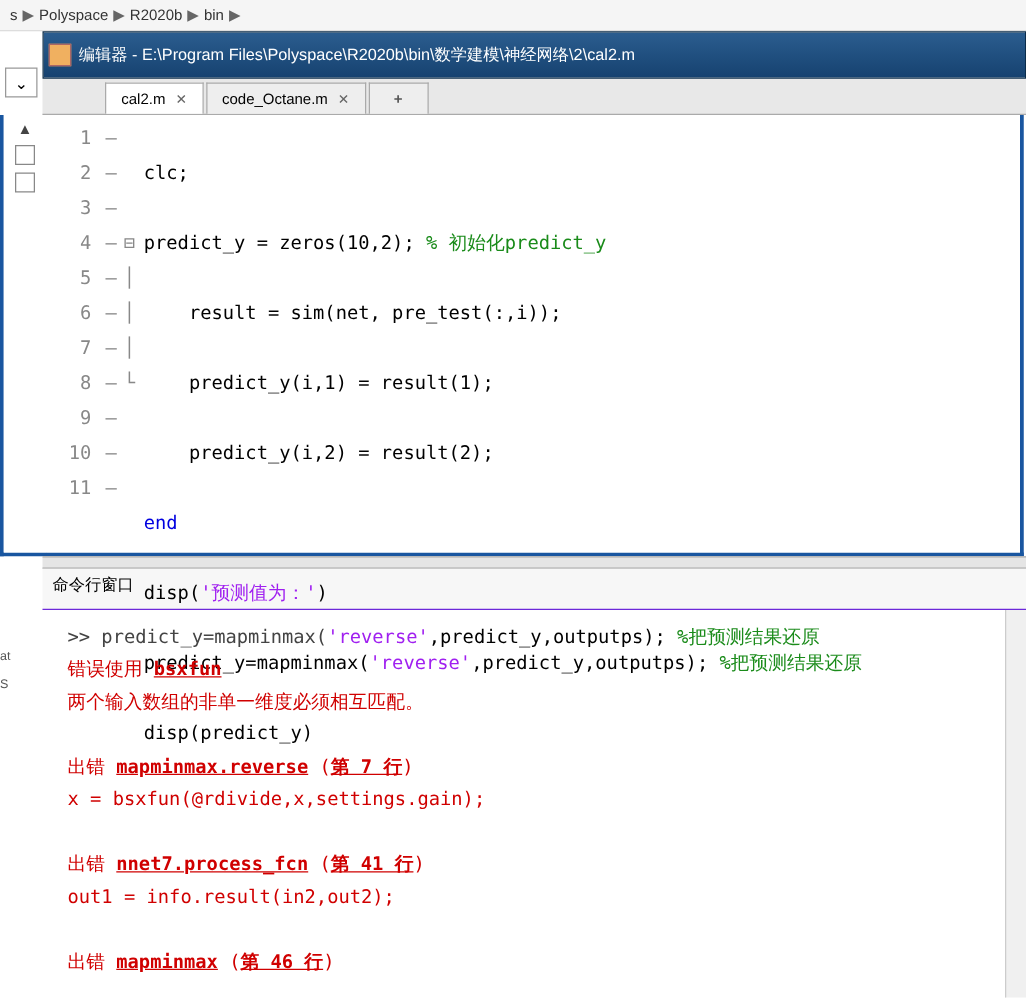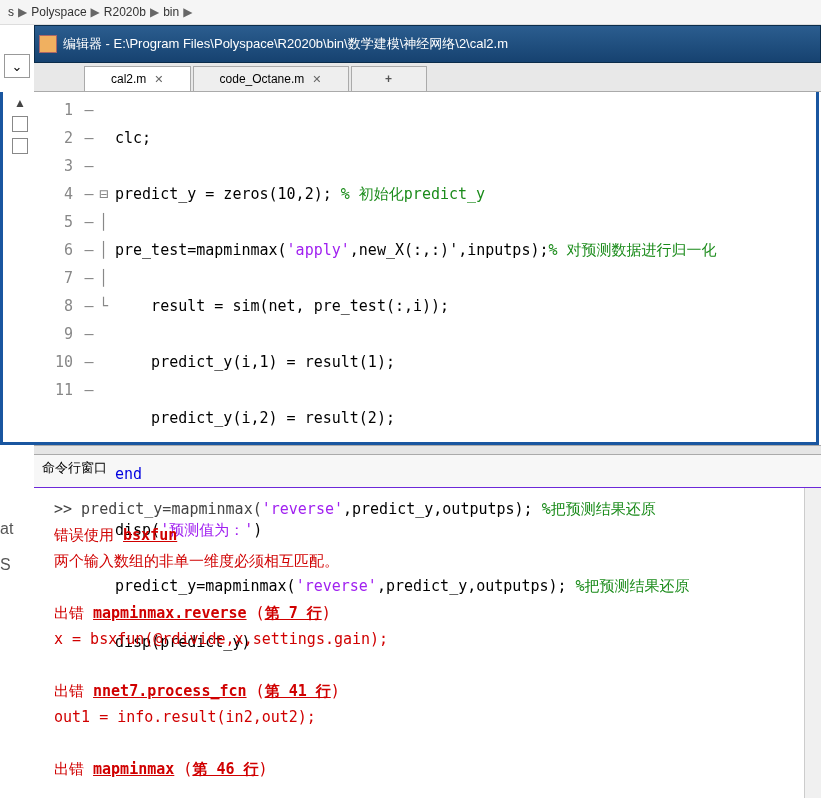--- a/index.html
+++ b/index.html
@@ -3,21 +3,21 @@
 <meta charset="utf-8">
 <style>
 body{margin:0;font-family:"Microsoft YaHei",Arial,sans-serif;font-size:13px;background:#fff;color:#000;width:821px;height:798px;overflow:hidden}
 .breadcrumb{background:#f5f5f5;height:24px;display:flex;align-items:center;padding:0 6px;font-size:12px;color:#333;border-bottom:1px solid #ddd}
 .breadcrumb span{padding:0 2px}
 .bc-sep{color:#666;padding:0 4px}
 .titlebar{background:linear-gradient(#2b5d8f,#164270);color:#fff;height:26px;display:flex;align-items:center;padding:5px 4px;margin-left:34px;border:1px solid #0b2c4a;position:relative}
 .titlebar .ticon{width:16px;height:16px;background:#f0b060;margin-right:6px;display:inline-block;border:1px solid #a66}
 .dropdown-left{position:absolute;left:4px;top:29px;width:24px;height:22px;border:1px solid #999;background:#fff;display:flex;align-items:center;justify-content:center}
 .tabs{background:#e8e8e8;height:28px;display:flex;align-items:flex-end;padding-left:50px;border-bottom:1px solid #aaa;margin-left:34px}
-.tab{height:24px;display:flex;align-items:center;padding:0 26px;border:1px solid #aaa;background:#eee;margin-right:2px;font-size:12px;position:relative;border-bottom:none}
+.tab{height:24px;display:flex;align-items:center;padding:0 12px;border:1px solid #aaa;background:#eee;margin-right:2px;font-size:12px;position:relative;border-bottom:none}
 .tab.active{background:#fff}
 .tab .x{margin-left:8px;color:#666;font-size:11px}
 .tab.plus{width:22px;justify-content:center;font-weight:bold;color:#555}
 .editor-wrap{display:flex;margin-left:0;height:350px;border:3px solid #1956a0;border-top:none;margin-right:2px}
 .mgn{width:34px;background:#fff;display:flex;flex-direction:column;align-items:center;gap:6px;padding-top:4px}
 .mgn .sq{width:14px;height:14px;border:1px solid #888}
 .mgn .arr{font-size:12px;color:#444}
 .editor{flex:1;background:#fff;display:flex;font-family:Consolas,monospace;font-size:15px;line-height:28px;padding-top:4px}
 .gutter{width:36px;text-align:right;color:#888;padding-right:6px}
 .gline{height:28px}
@@ -26,21 +26,21 @@
 .code{flex:1;white-space:pre}
 .kw{color:#0000e0}
 .str{color:#a020f0}
 .com{color:#1a8b1a}
 .divider{height:8px;background:#e5e5e5;border-top:1px solid #aaa;border-bottom:1px solid #aaa;margin-left:34px}
 .cw-title{height:24px;background:#f7f7f7;padding:4px 8px;border-bottom:1px solid #6d28d9;margin-left:34px;font-size:13px}
 .cw{margin-left:34px;padding:8px 8px 8px 20px;font-family:Consolas,"Microsoft YaHei",monospace;font-size:15px;line-height:26px;height:330px;position:relative}
 .err{color:#d00000}
 .errlink{color:#d00000;font-weight:bold;text-decoration:underline}
 .cw .prompt{color:#444}
-.side-tiny{position:absolute;left:0;top:520px;font-size:16px;color:#555;width:30px}
+.side-tiny{position:absolute;left:0;top:520px;font-size:10px;color:#555;width:30px}
 .fx{position:absolute;bottom:6px;left:10px;font-style:italic;font-family:'Times New Roman',serif;font-size:18px}
 .watermark{position:absolute;right:8px;bottom:4px;color:#ccc;font-size:11px}
 .scrollbar{position:absolute;right:0;top:0;width:16px;height:100%;background:#f0f0f0;border-left:1px solid #ccc}
 </style>
 </head>
 <body>
 
 <div class="breadcrumb">
   <span>s</span>
     <span class="bc-sep">▶</span>
@@ -118,21 +118,20 @@
         <div class="gline">│</div>
         <div class="gline">│</div>
         <div class="gline">└</div>
       <div class="gline"></div>
         <div class="gline"></div>
         <div class="gline"></div>
     </div>
     <div class="code">
 <div class="gline"><span>clc;</span></div>
 <div class="gline"><span>predict_y = zeros(10,2); </span><span class="com">% 初始化predict_y</span></div>
-<div class="gline"><span>pre_test=mapminmax(</span><span class="str">'apply'</span><span>,new_X(:,:)',inputps);</span><span class="com">% 对预测数据进行归一化</span></div>
 <div class="gline"><span>    result = sim(net, pre_test(:,i));</span></div>
 <div class="gline"><span>    predict_y(i,1) = result(1);</span></div>
 <div class="gline"><span>    predict_y(i,2) = result(2);</span></div>
 <div class="gline"><span class="kw">end</span></div>
 <div class="gline"><span>disp(</span><span class="str">'预测值为：'</span><span>)</span></div>
 <div class="gline"><span>predict_y=mapminmax(</span><span class="str">'reverse'</span><span>,predict_y,outputps); </span><span class="com">%把预测结果还原</span></div>
 <div class="gline"><span>disp(predict_y)</span></div>
     </div>
   </div>
 </div>

